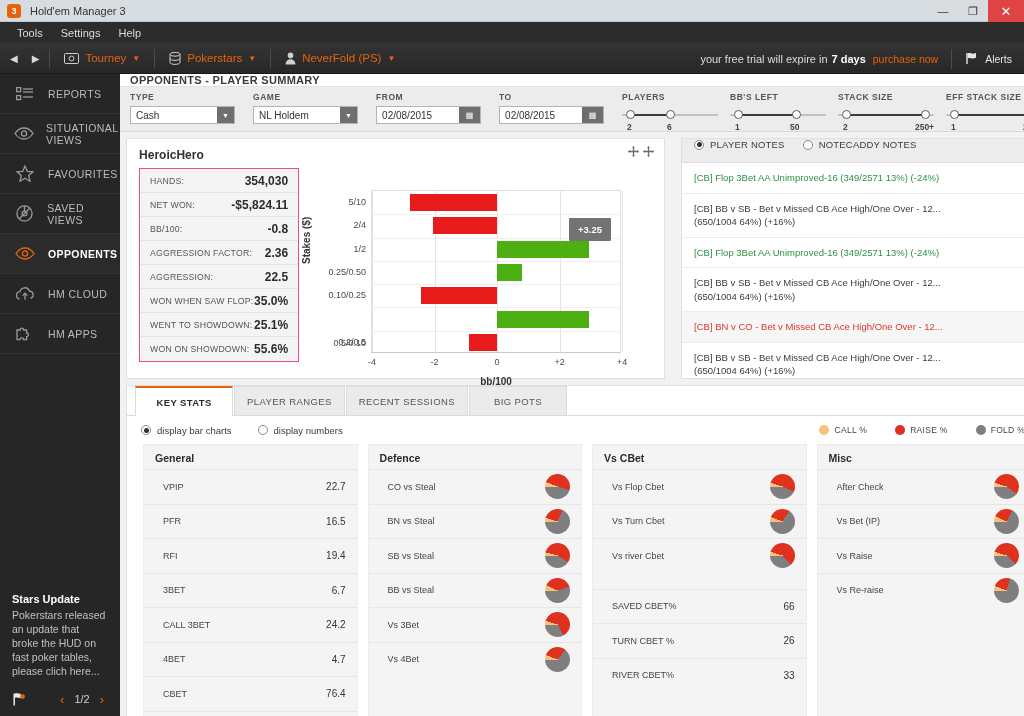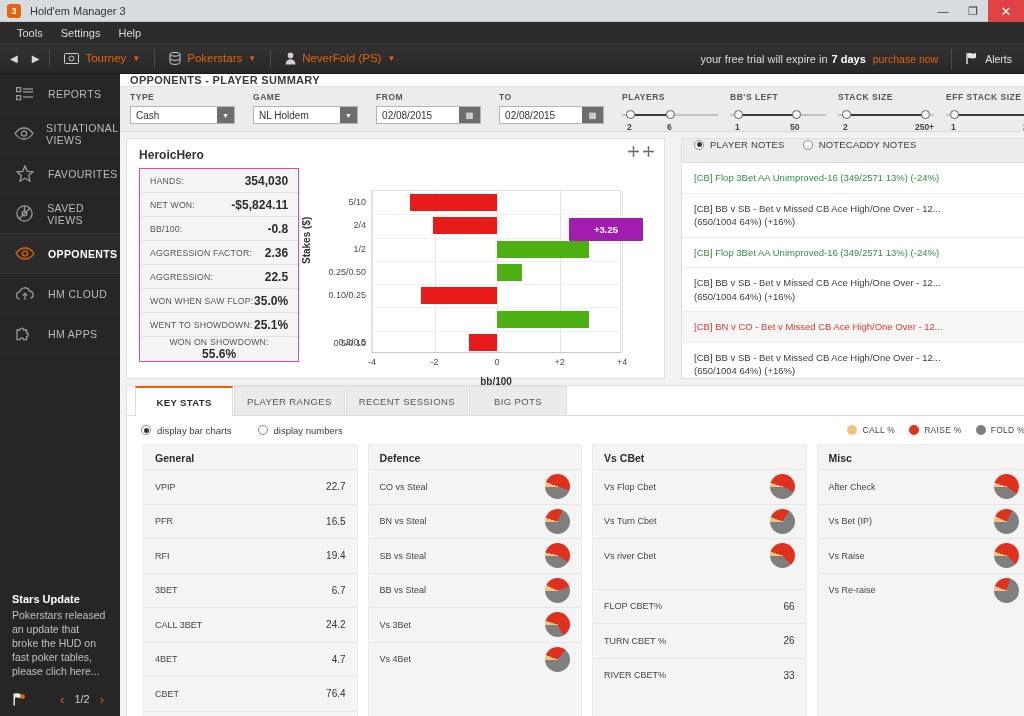--- a/index.html
+++ b/index.html
@@ -143,21 +143,21 @@
 
   .hero-title { font-size: 12px; font-weight: bold; color: #333; padding: 9px 0 6px 12px; }
   .inner { display: flex; }
   .statbox {
     width: 160px; margin-left: 12px; background: #f4f4f4; border: 1px solid #ec4899;
   }
   .srow {
     height: 24px; display: flex; align-items: center; justify-content: space-between;
     padding: 0 10px; border-bottom: 1px solid #e4e4e4; 
   }
-  .srow:last-child { border-bottom: none; flex-direction: column; }
+  .srow:last-child { border-bottom: none; }
   .srow .k { font-size: 8.7px; color: #555; letter-spacing: .2px; }
   .srow .v { font-size: 12px; font-weight: bold; color: #2b2b2b; }
 
   .expand-ic { position: absolute; top: 7px; right: 10px; display: flex; gap: 4px; }
 
   
   .chartwrap { flex: 1; position: relative; padding-left: 6px; }
   .ylabel {
     position: absolute; left: 2px; top: 96px; transform: rotate(-90deg);
     transform-origin: left top; font-size: 10px; font-weight: bold; color: #333;
@@ -169,22 +169,22 @@
   .ytick {
     position: absolute; right: 100%; margin-right: 6px; font-size: 9px;
     color: #4a4a4a; white-space: nowrap; text-align: right;
   }
   .xtick { position: absolute; top: 100%; margin-top: 5px; font-size: 9px; color: #4a4a4a; transform: translateX(-50%); }
   .xlabel {
     position: absolute; left: 72px; width: 250px; top: 208px; text-align: center;
     font-size: 10px; font-weight: bold; color: #333;
   }
   .tooltip {
-    position: absolute; background: #a21caf; color: #fff; font-size: 9.5px;
-    font-weight: bold; padding: 6px 25px; border-radius: 1px;
+    position: absolute; background: #737373; color: #fff; font-size: 9.5px;
+    font-weight: bold; padding: 6px 9px; border-radius: 1px;
   }
 
   
   .notes-head {
     height: 24px; background: #ececec; display: flex; align-items: flex-start;
     gap: 18px; padding-left: 12px; border-bottom: 1px solid #dcdcdc;
   }
   .radio { display: flex; align-items: center; gap: 6px; font-size: 9.5px; color: #3b3b3b; letter-spacing: .2px; }
   .rdot {
     width: 10px; height: 10px; border-radius: 50%; border: 1px solid #8a8a8a;
@@ -211,33 +211,33 @@
   .tab {
     min-width: 98px; display: flex; align-items: center; justify-content: center;
     font-size: 9.5px; color: #555; letter-spacing: .4px; background: #ebebeb;
     border: 1px solid #dcdcdc; border-bottom: none; margin-right: 1px; padding: 0 12px;
   }
   .tab.active {
     background: #fff; color: #2b2b2b; font-weight: bold;
     border-top: 2px solid #e8620c; margin-bottom: -1px;
   }
   .optrow { height: 28px; display: flex; align-items: center; padding: 0 14px; position: relative; }
-  .legend { position: absolute; right: 22px; display: flex; gap: 14px; align-items: center; }
+  .legend { position: absolute; right: 22px; display: flex; gap: 28px; align-items: center; }
   .legend .li { display: flex; align-items: center; gap: 5px; font-size: 8.5px; color: #444; letter-spacing: .3px; }
   .dot { width: 10px; height: 10px; border-radius: 50%; }
   .opt { display: flex; align-items: center; gap: 6px; font-size: 9.5px; color: #3b3b3b; margin-right: 26px; }
 
   .cols { flex: 1; display: flex; gap: 10px; padding: 0 16px 0 16px; overflow: hidden; }
   .col { flex: 1; background: #f4f4f4; border: 1px solid #ececec; }
   .col h5 { font-size: 10.5px; font-weight: bold; color: #2b2b2b; padding: 7px 0 5px 11px; }
   .crow {
     height: 34.5px; display: flex; align-items: center; justify-content: space-between;
     padding: 0 11px; border-top: 1px solid #e6e6e6; 
   }
-  .crow .k { font-size: 9px; color: #444; }
+  .crow .k { font-size: 9px; color: #444; margin-left: 8px; }
   .crow .v { font-size: 10px; color: #333; }
   .crow.spacer { border-top: none; height: 16px; }
   .pie { width: 25px; height: 25px; border-radius: 50%; }
 
   .botdrag { position: absolute; right: 7px; top: 6px; color: #9a9a9a; font-size: 9px; line-height: 5px; }
 </style>
 </head>
 <body>
 
 <div class="titlebar">
@@ -744,21 +744,21 @@
               <span class="pie" style="background: conic-gradient(from -90deg, rgb(245, 194, 125) 0deg, rgb(245, 194, 125) 21.6deg, rgb(224, 48, 30) 21.6deg, rgb(224, 48, 30) 122.4deg, rgb(127, 127, 127) 122.4deg, rgb(127, 127, 127) 360deg);"></span>
             </div>
             <div class="crow">
               <span class="k">Vs river Cbet</span>
               <span class="pie" style="background: conic-gradient(from -90deg, rgb(245, 194, 125) 0deg, rgb(245, 194, 125) 18deg, rgb(224, 48, 30) 18deg, rgb(224, 48, 30) 226.8deg, rgb(127, 127, 127) 226.8deg, rgb(127, 127, 127) 360deg);"></span>
             </div>
             <div class="crow spacer">
               <span class="k"></span>
             </div>
             <div class="crow">
-              <span class="k">FLOP CBET%</span>
+              <span class="k">SAVED CBET%</span>
               <span class="v">66</span>
             </div>
             <div class="crow">
               <span class="k">TURN CBET %</span>
               <span class="v">26</span>
             </div>
             <div class="crow">
               <span class="k">RIVER CBET%</span>
               <span class="v">33</span>
             </div>

